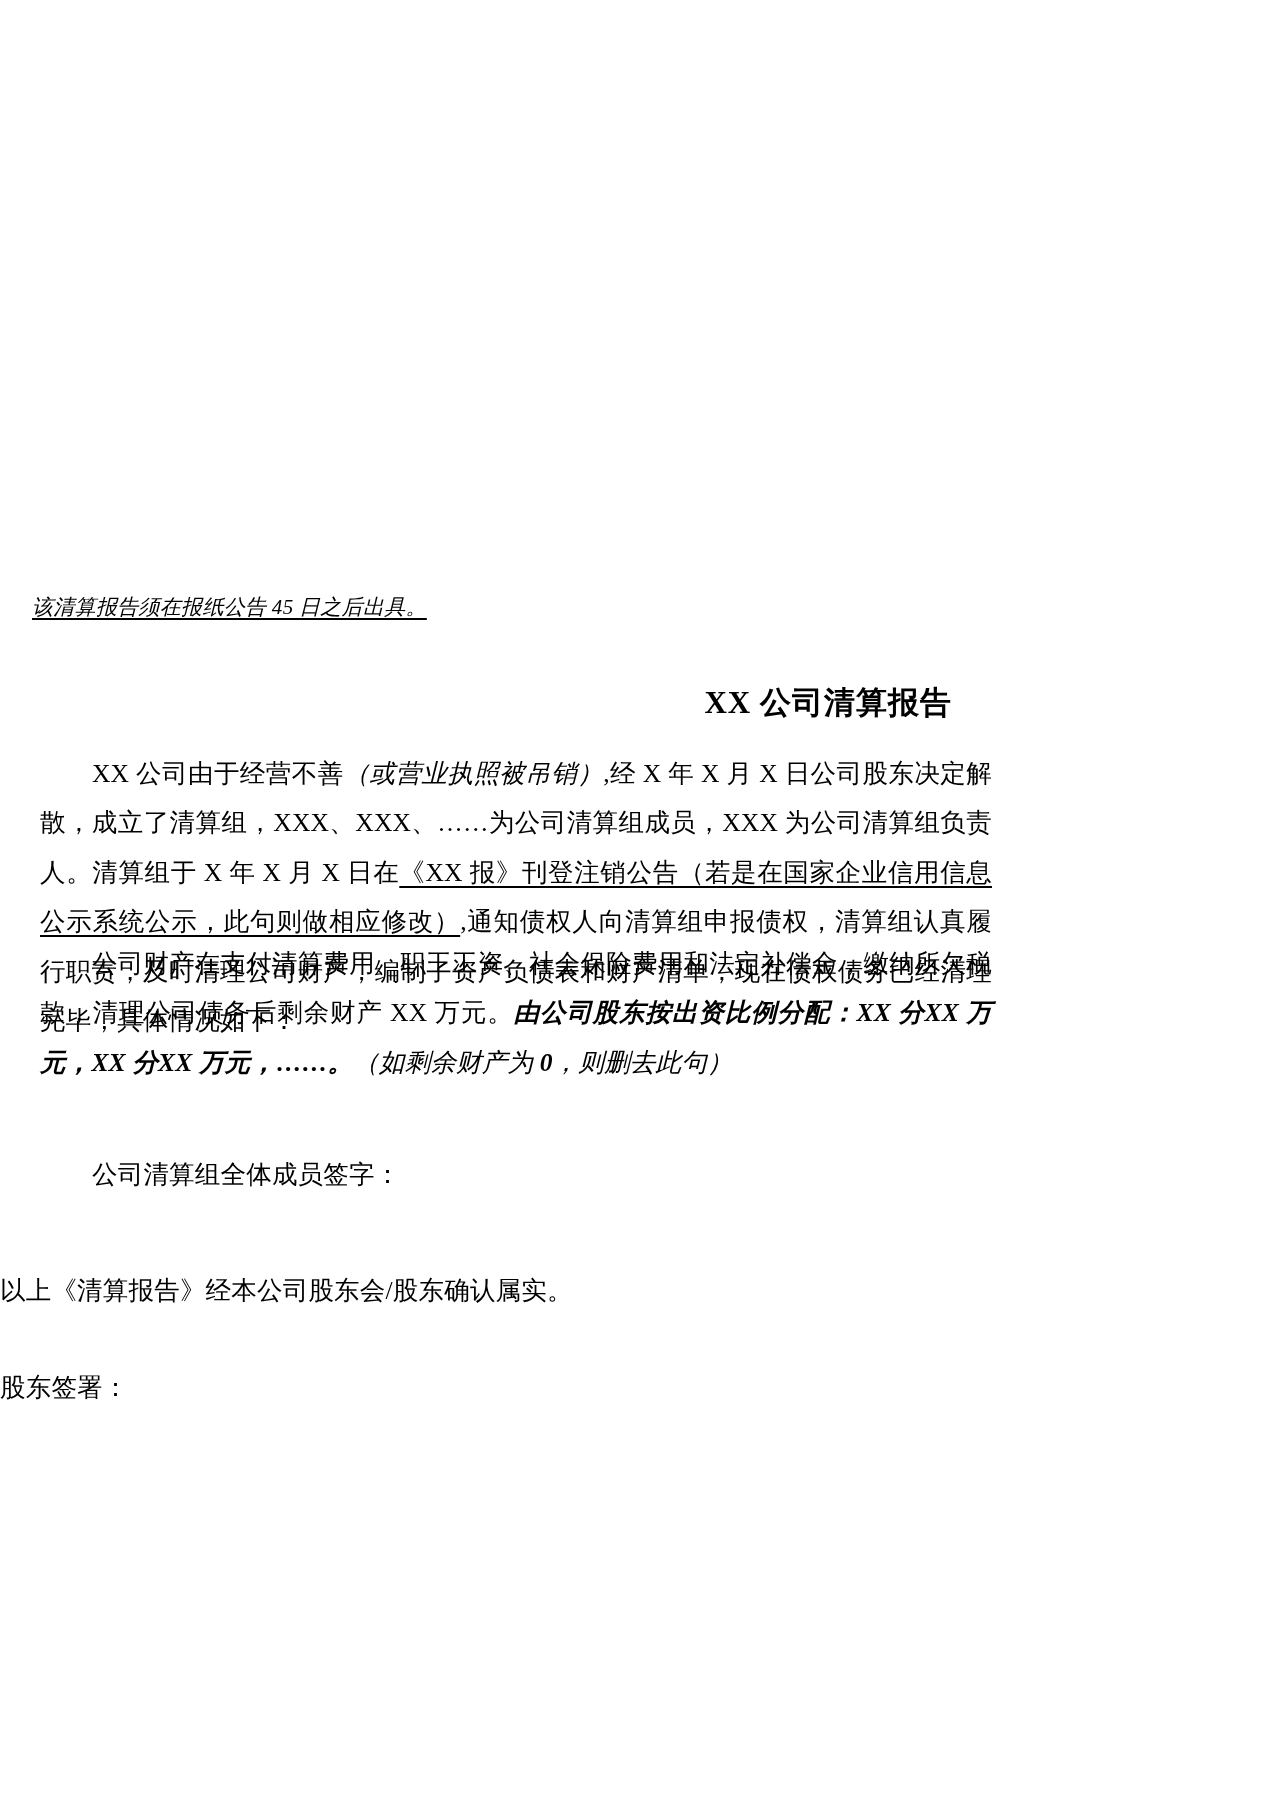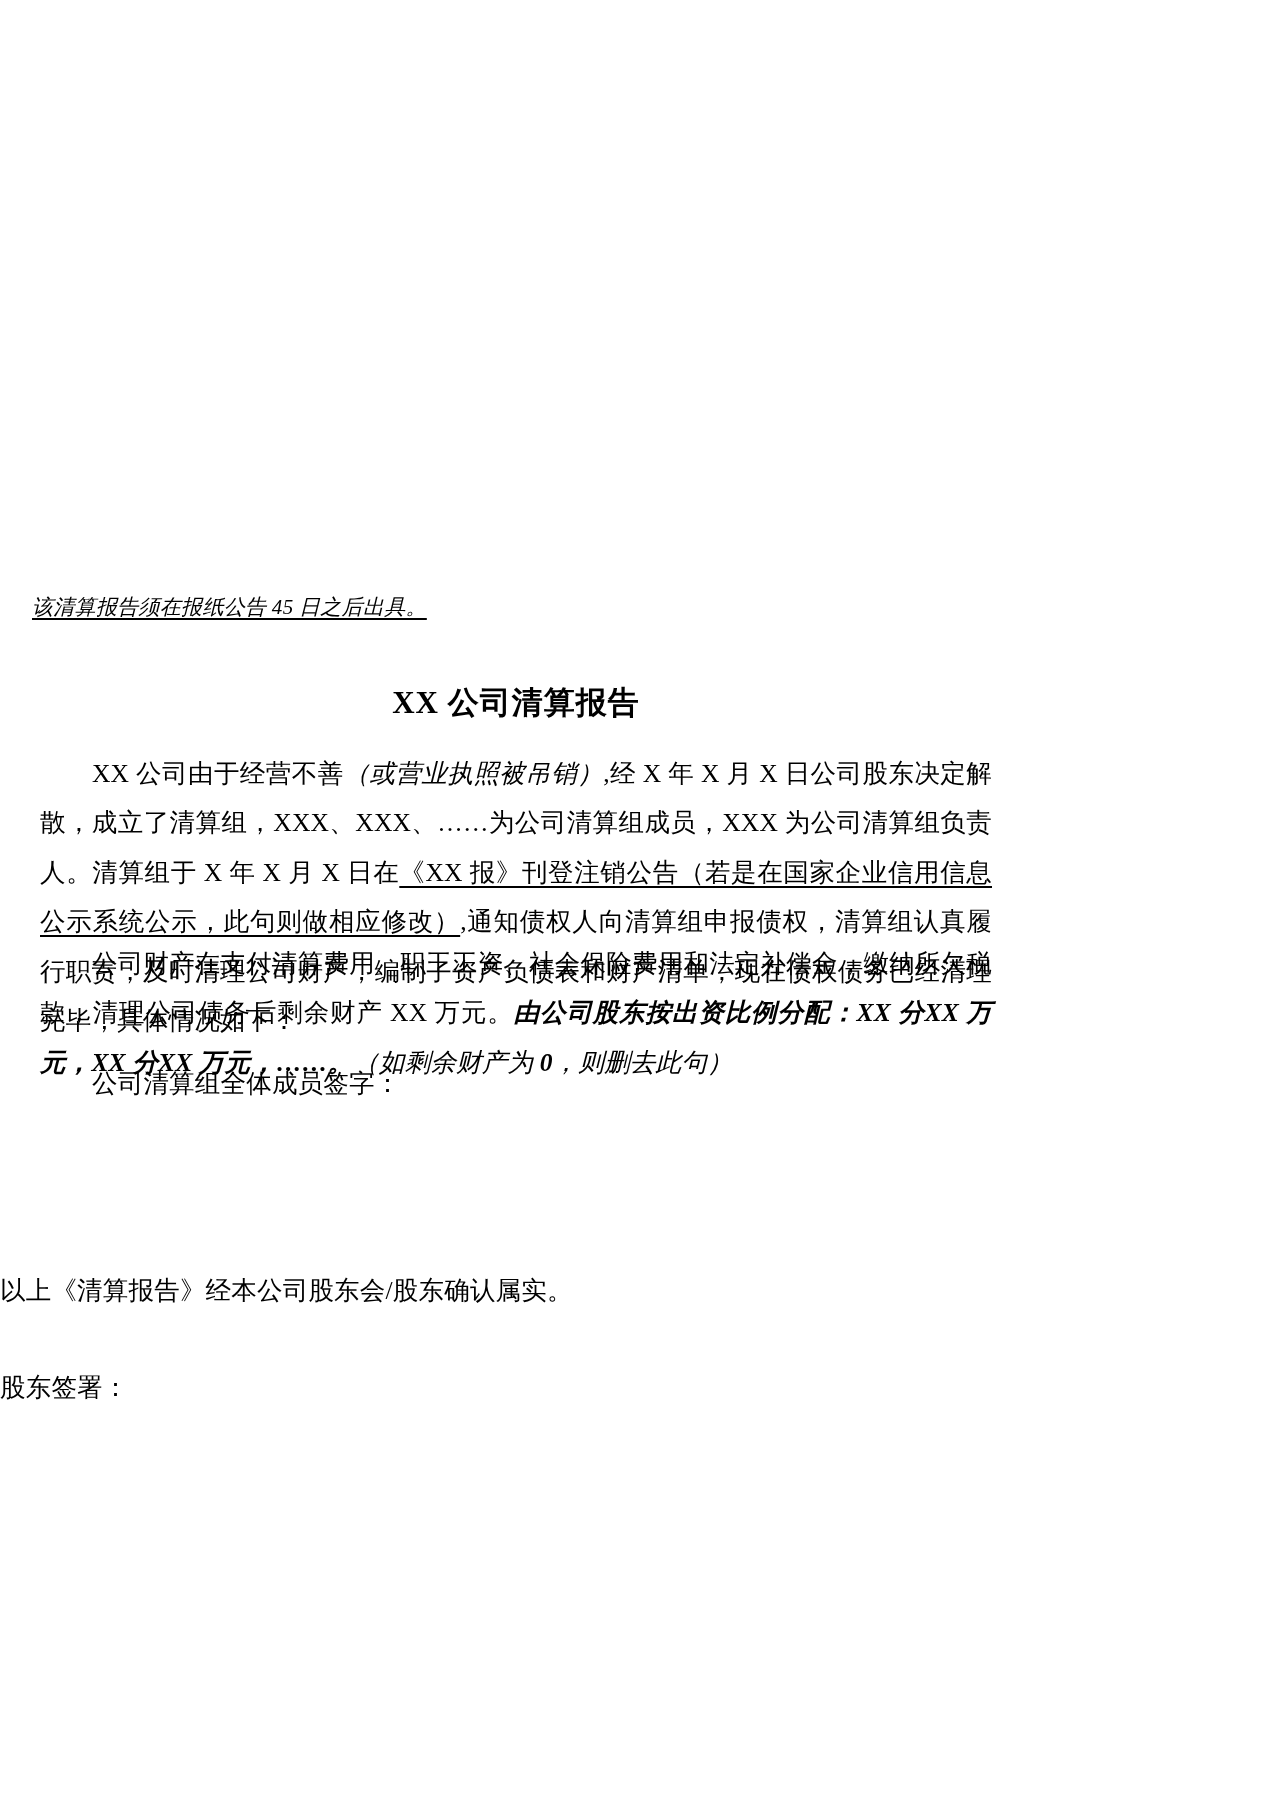--- a/index.html
+++ b/index.html
@@ -46,46 +46,45 @@
     text-underline-offset: 4px;
     margin-left: 32px;
   }
 
   
   .doc-title {
     position: absolute;
     top: 661px;
     left: 0;
     width: 952px;
-    text-align: center;
+    text-align: right;
     font-size: 31px;
     font-weight: bold;
     letter-spacing: 1px;
     line-height: 42px;
-    margin-left: 40px;
   }
 
   
   .para {
     position: absolute;
     left: 0;
     width: 952px;
     font-size: 25.5px;
     line-height: 49.5px;
     text-align: justify;
     text-justify: inter-ideograph;
     letter-spacing: 0.2px;
   }
   .para.indent {
     text-indent: 52px;
     padding-left: 40px;
   }
   .p1 { top: 723px; }
   .p2 { top: 913px; }
-  .p3 { top: 1033px; }
+  .p3 { top: 1124px; }
   .p4 { top: 1240px; }
   .p5 { top: 1337px; }
 
   .it  { font-style: italic; }
   .bi  { font-style: italic; font-weight: bold; }
   .ul  { text-decoration: underline; text-underline-offset: 5px; }
 </style>
 </head>
 <body>
 

